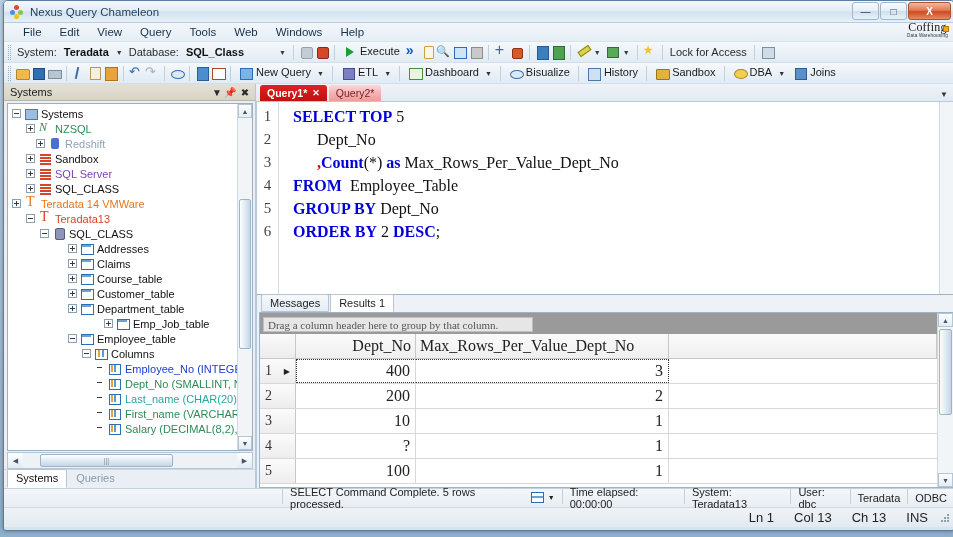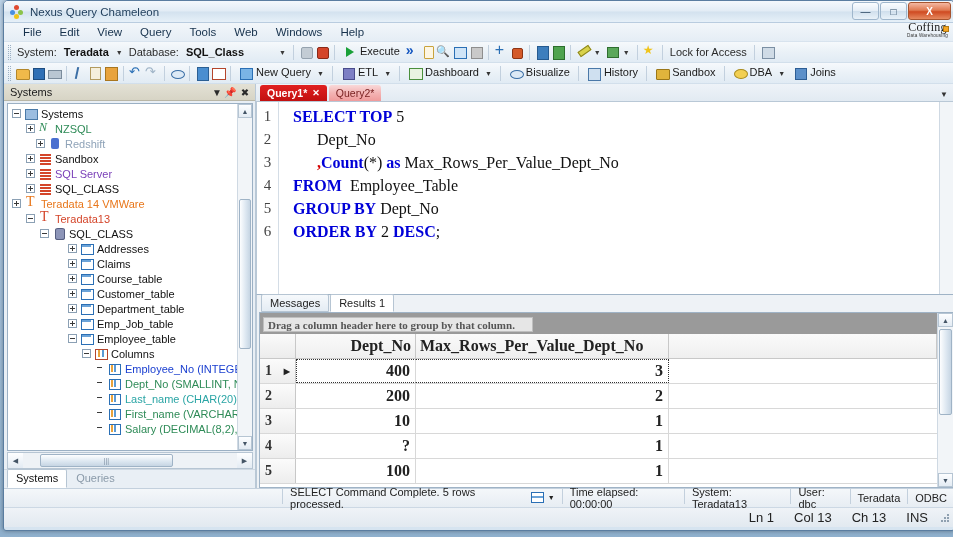--- a/index.html
+++ b/index.html
@@ -324,21 +324,21 @@
   .rtab {
     padding: 2px 8px 2px 8px; font-size: 11px; color: #222;
     border: 1px solid #b6c5d3; background: linear-gradient(180deg,#f6f9fc,#e4ecf4);
     border-radius: 2px 2px 0 0; margin-right: 1px;
   }
   .rtab.active { background: #fff; border-bottom-color: #fff; }
   .grid-outer {
     flex: 1; margin: 0 0 0 2px; display: flex; min-height: 0;
     border: 1px solid #9fb3c6; background: #fff;
   }
-  .grid-main { flex: 1; display: flex; flex-direction: column; min-width: 0; font-weight: bold; }
+  .grid-main { flex: 1; display: flex; flex-direction: column; min-width: 0; }
   .group-bar {
     height: 21px; background: #9a9a9a;
     display: flex; align-items: center; padding: 3px 2px 2px 3px;
   }
   .group-box {
     height: 15px; width: 270px; background: #e6e6e6;
     border: 1px solid #bfbfbf;
     font-family: "Liberation Serif", serif;
     font-size: 11px; color: #555; padding-left: 4px; line-height: 14px;
   }
@@ -615,21 +615,21 @@
               <div class="tnode" style="padding-left: 60px;">
                 <span class="exp plus"></span>
                 <span class="tico tbl"></span>
                 <span class="tlabel ">Customer_table</span>
               </div>
               <div class="tnode" style="padding-left: 60px;">
                 <span class="exp plus"></span>
                 <span class="tico tbl"></span>
                 <span class="tlabel ">Department_table</span>
               </div>
-              <div class="tnode" style="padding-left: 60px;">
+              <div class="tnode" style="padding-left: 60px; margin-left: 36px;">
                 <span class="exp plus"></span>
                 <span class="tico tbl"></span>
                 <span class="tlabel ">Emp_Job_table</span>
               </div>
               <div class="tnode" style="padding-left: 60px;">
                 <span class="exp"></span>
                 <span class="tico tbl"></span>
                 <span class="tlabel ">Employee_table</span>
               </div>
               <div class="tnode" style="padding-left: 74px;">

